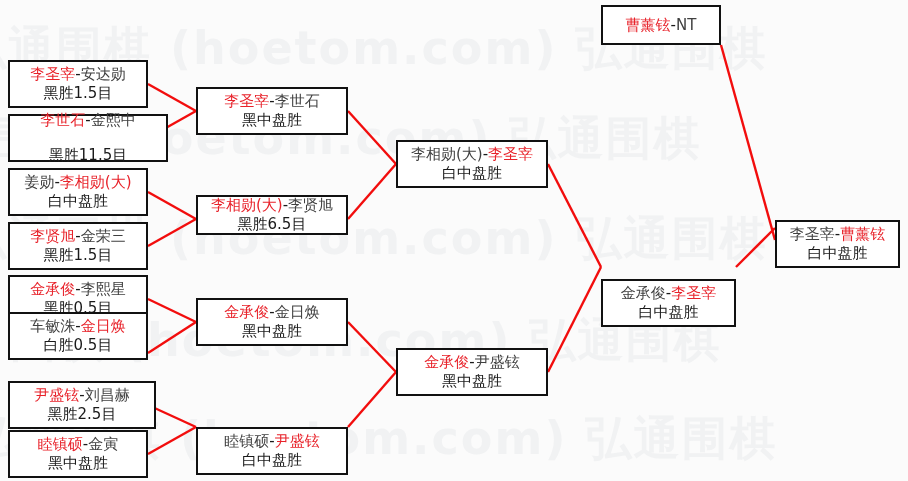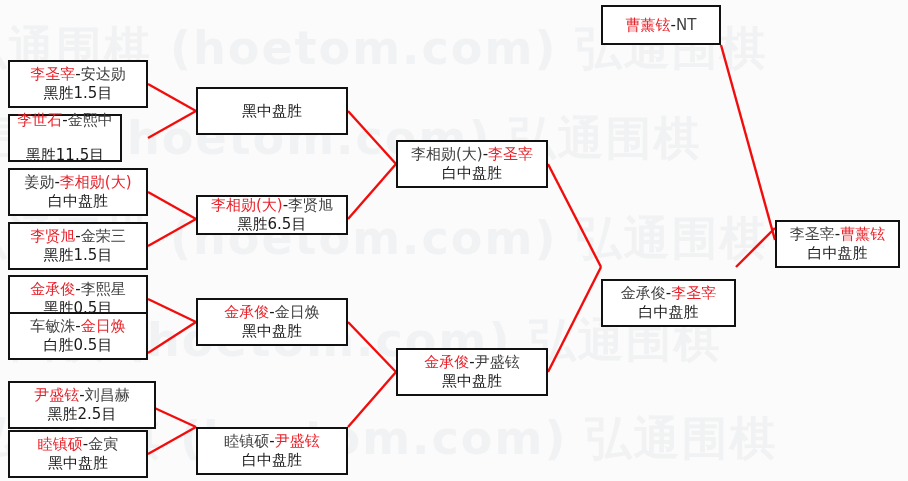--- a/index.html
+++ b/index.html
@@ -95,21 +95,21 @@
       <line x1="548" y1="372" x2="601" y2="267" stroke="#f20d0d" stroke-width="2.4"></line>
       <line x1="736" y1="267" x2="775" y2="228" stroke="#f20d0d" stroke-width="2.4"></line>
       <line x1="721" y1="45" x2="775" y2="240" stroke="#f20d0d" stroke-width="2.4"></line>
     </svg>
 
   <div id="boxes">
       <div class="box" style="left: 8px; top: 60px; width: 140px; height: 48px; border-color: rgb(17, 17, 17);">
         <div class="pairing"><span class="win">李圣宰</span><span class="dash">-</span><span class="lose">安达勋</span></div>
         <div class="result">黑胜1.5目</div>
       </div>
-      <div class="box" style="left: 8px; top: 114px; width: 114px; height: 48px; border-color: rgb(17, 17, 17); gap: 16px;">
+      <div class="box" style="left: 8px; top: 114px; width: 160px; height: 48px; border-color: rgb(17, 17, 17); gap: 16px;">
         <div class="pairing"><span class="win">李世石</span><span class="dash">-</span><span class="lose">金熙中</span></div>
         <div class="result">黑胜11.5目</div>
       </div>
       <div class="box" style="left: 8px; top: 168px; width: 140px; height: 48px; border-color: rgb(17, 17, 17);">
         <div class="pairing"><span class="lose">姜勋</span><span class="dash">-</span><span class="win">李相勋(大)</span></div>
         <div class="result">白中盘胜</div>
       </div>
       <div class="box" style="left: 8px; top: 222px; width: 140px; height: 48px; border-color: rgb(17, 17, 17);">
         <div class="pairing"><span class="win">李贤旭</span><span class="dash">-</span><span class="lose">金荣三</span></div>
         <div class="result">黑胜1.5目</div>
@@ -124,20 +124,21 @@
       </div>
       <div class="box" style="left: 8px; top: 381px; width: 148px; height: 48px; border-color: rgb(17, 17, 17);">
         <div class="pairing"><span class="win">尹盛铉</span><span class="dash">-</span><span class="lose">刘昌赫</span></div>
         <div class="result">黑胜2.5目</div>
       </div>
       <div class="box" style="left: 8px; top: 430px; width: 140px; height: 48px; border-color: rgb(17, 17, 17);">
         <div class="pairing"><span class="win">睦镇硕</span><span class="dash">-</span><span class="lose">金寅</span></div>
         <div class="result">黑中盘胜</div>
       </div>
       <div class="box" style="left: 196px; top: 87px; width: 152px; height: 48px; border-color: rgb(17, 17, 17);">
+        <div class="pairing"><span class="win">李圣宰</span><span class="dash">-</span><span class="lose">李世石</span></div>
         <div class="result">黑中盘胜</div>
       </div>
       <div class="box" style="left: 196px; top: 195px; width: 152px; height: 40px; border-color: rgb(17, 17, 17);">
         <div class="pairing"><span class="win">李相勋(大)</span><span class="dash">-</span><span class="lose">李贤旭</span></div>
         <div class="result">黑胜6.5目</div>
       </div>
       <div class="box" style="left: 196px; top: 298px; width: 152px; height: 48px; border-color: rgb(17, 17, 17);">
         <div class="pairing"><span class="win">金承俊</span><span class="dash">-</span><span class="lose">金日焕</span></div>
         <div class="result">黑中盘胜</div>
       </div>

